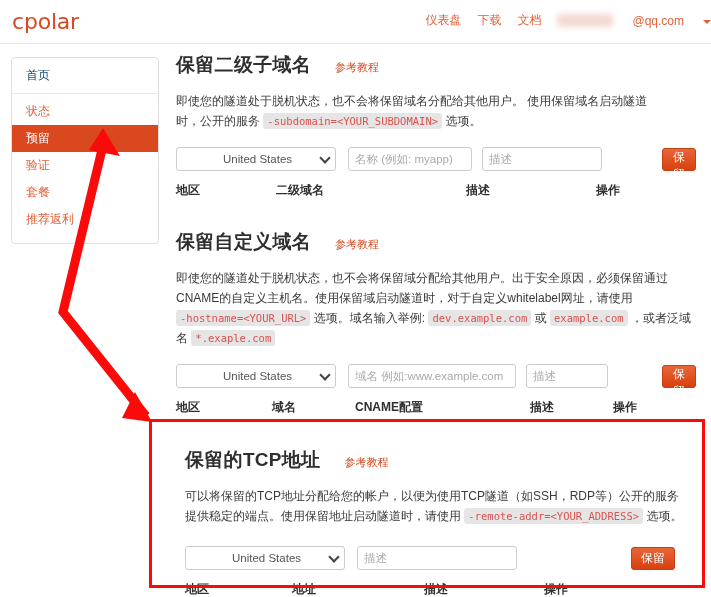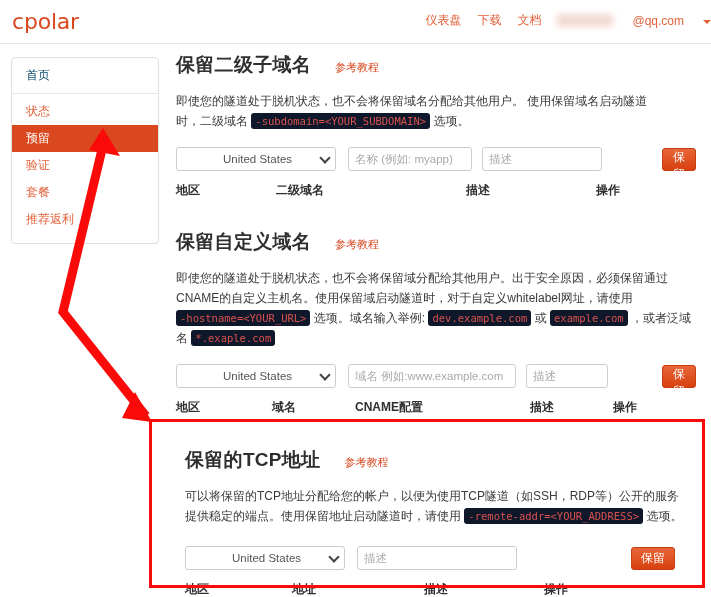--- a/index.html
+++ b/index.html
@@ -125,21 +125,21 @@
   .sec-desc {
     margin: 13px 0 0 0;
     font-size: 12px;
     line-height: 20px;
     color: #3a3a3a;
   }
   code.snip {
     font-family: "DejaVu Sans Mono", "Liberation Mono", monospace;
     font-size: 10.5px;
     color: #d9534f;
-    background: #0f172a;
+    background: #e5e5e5;
     padding: 2px 4px;
     border-radius: 3px;
     white-space: nowrap;
   }
 
   .form-row {
     display: flex;
     align-items: center;
     margin-top: 16px;
   }
@@ -247,21 +247,21 @@
 
   <div class="main">
 
     <div class="section">
       <div class="sec-head">
         <h2 class="sec-title">保留二级子域名</h2>
         <a href="#" class="tutorial-link">参考教程</a>
       </div>
       <p class="sec-desc">
         <span>即使您的隧道处于脱机状态，也不会将保留域名分配给其他用户。 使用保留域名启动隧道</span><br>
-        <span>时，二级域名</span>
+        <span>时，公开的服务</span>
         <code class="snip">-subdomain=&lt;YOUR_SUBDOMAIN&gt;</code>
         <span>选项。</span>
       </p>
       <div class="form-row">
         <span class="select-wrap" style="width:160px">
           <select class="inp" style="width:160px">
             <option>United States</option>
           </select>
           <span class="chev"></span>
         </span>

